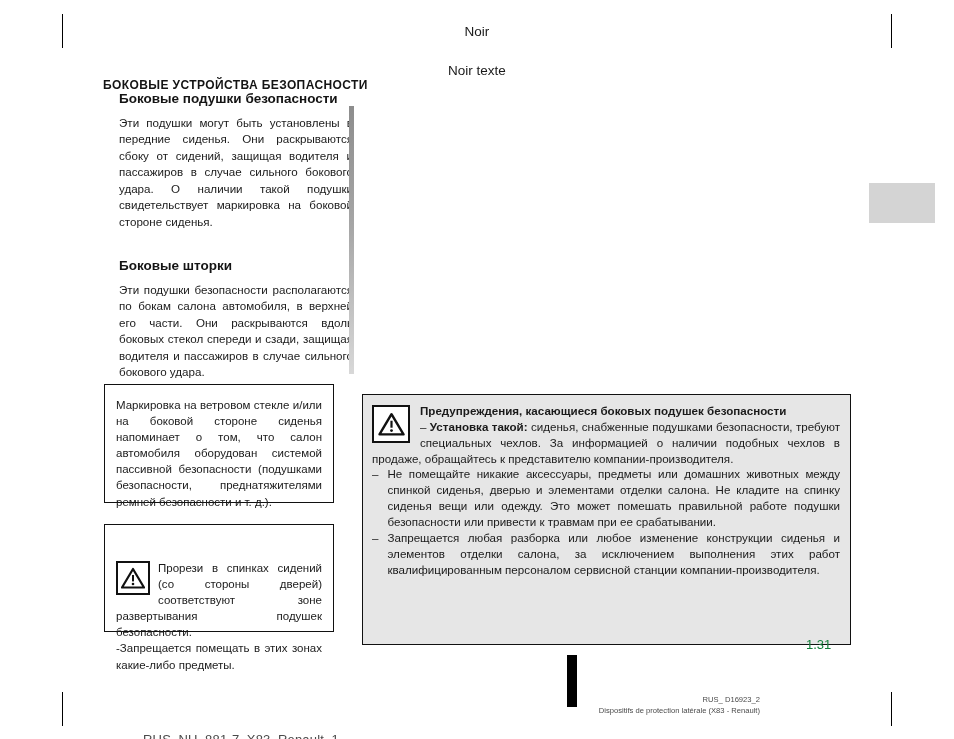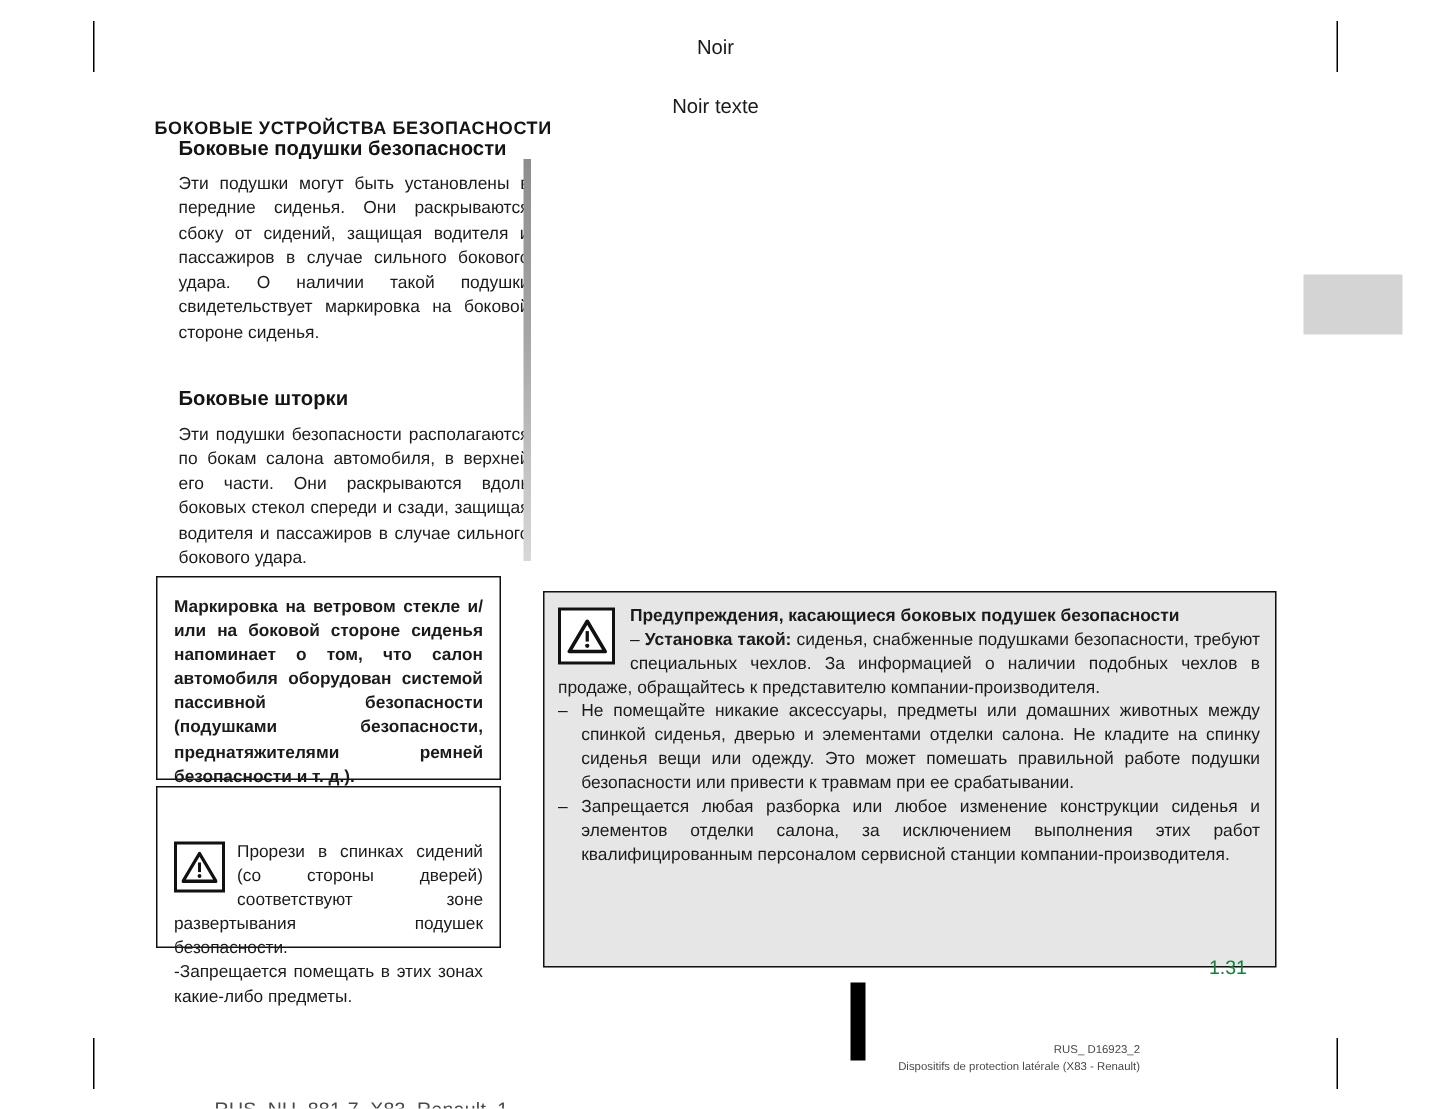--- a/index.html
+++ b/index.html
@@ -104,23 +104,22 @@
   .note-box {
     position: absolute;
     border: 1px solid #111111;
     box-sizing: border-box;
     background: #ffffff;
   }
   .note-box-1 {
     left: 104px;
     top: 384px;
     width: 230px;
-    height: 136px;
+    height: 119px;
     padding: 12px 11px 4px 11px;
-    font-weight: bold;
   }
   .note-box-2 {
     left: 104px;
     top: 524px;
     width: 230px;
     height: 108px;
     padding: 11px 11px 10px 11px;
   }
   .note-text {
     font-size: 11.5px;

